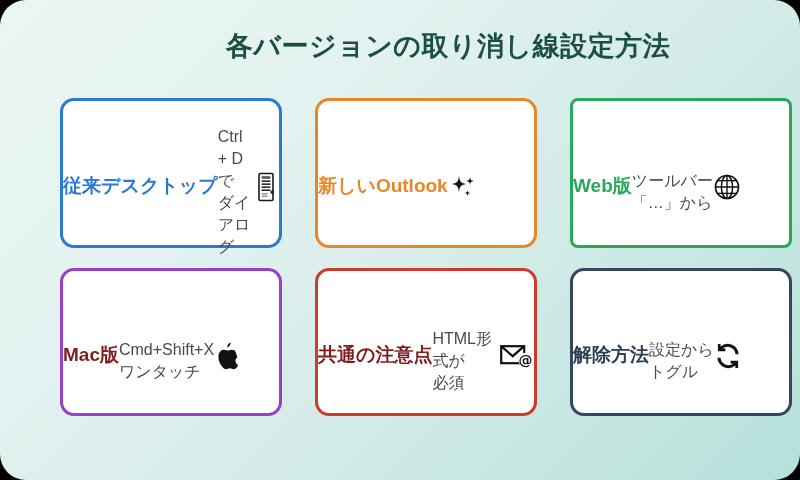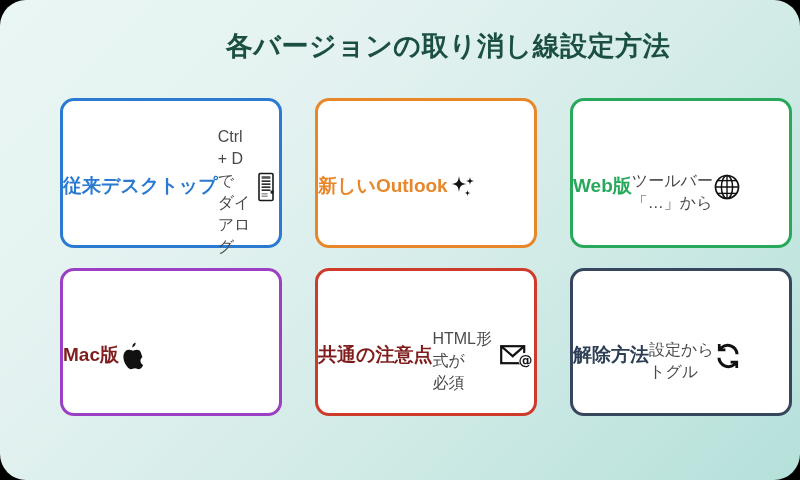--- a/index.html
+++ b/index.html
@@ -96,21 +96,21 @@
     color: #111;
     text-align: center;
     font-family: "DejaVu Sans", "Liberation Sans", sans-serif;
   }
 
   
   .c-blue   { border-color: #2a7ad2; }
   .c-blue   .card-title { color: #2a7ad2; }
   .c-orange { border-color: #e8862a; }
   .c-orange .card-title { color: #e8862a; }
-  .c-green  { border-color: #27a85a; }
+  .c-green  { border-color: #27a85a; border-radius: 8px; }
   .c-green  .card-title { color: #27a85a; }
   .c-purple { border-color: #9b3fc4; }
   .c-purple .card-title { color: #7f1d1d; }
   .c-red    { border-color: #cf3b2a; }
   .c-red    .card-title { color: #7f1d1d; }
   .c-navy   { border-color: #36465c; }
   .c-navy   .card-title { color: #2d3f56; }
 </style>
 </head>
 <body>
@@ -164,20 +164,22 @@
           <line x1="2.6" y1="14" x2="25.4" y2="14" stroke="#111" stroke-width="1.5"></line>
           <path d="M4.6 7.6 H23.4" stroke="#111" stroke-width="1.4" fill="none"></path>
           <path d="M4.6 20.4 H23.4" stroke="#111" stroke-width="1.4" fill="none"></path>
           <line x1="14" y1="2.5" x2="14" y2="25.5" stroke="#111" stroke-width="1.4"></line>
         </svg>
       </div>
     </div>
 
     <div class="card c-purple">
       <div class="card-title">Mac版</div>
+      <div class="card-body">Cmd+Shift+X
+ワンタッチ</div>
       <div class="card-icon">
         <svg width="26" height="30" viewBox="0 0 26 30" aria-hidden="true">
           <path d="M13.3 6.4 C13.1 4.3 14.6 2.2 16.6 1.6 C16.9 3.6 15.6 5.8 13.3 6.4 Z" fill="#111"></path>
           <path d="M20.6 9.6 C18.8 8.3 16.6 8.6 15.2 9.3 C14.3 9.8 13.6 9.8 12.7 9.3 C10.9 8.4 8.3 8.5 6.4 10.2 C3.4 12.9 4.1 19.5 6.8 23.7 C8.2 25.9 9.9 28.3 12 28.2 C13.4 28.1 14.2 27.3 15.9 27.3 C17.6 27.3 18.3 28.2 19.8 28.2 C21.9 28.1 23.4 25.9 24.1 23.9 C21 22.5 20.5 17.9 23.4 16.2 C22.8 15.1 21.9 10.6 20.6 9.6 Z" fill="#111"></path>
         </svg>
       </div>
     </div>
 
     <div class="card c-red">
       <div class="card-title">共通の注意点</div>

